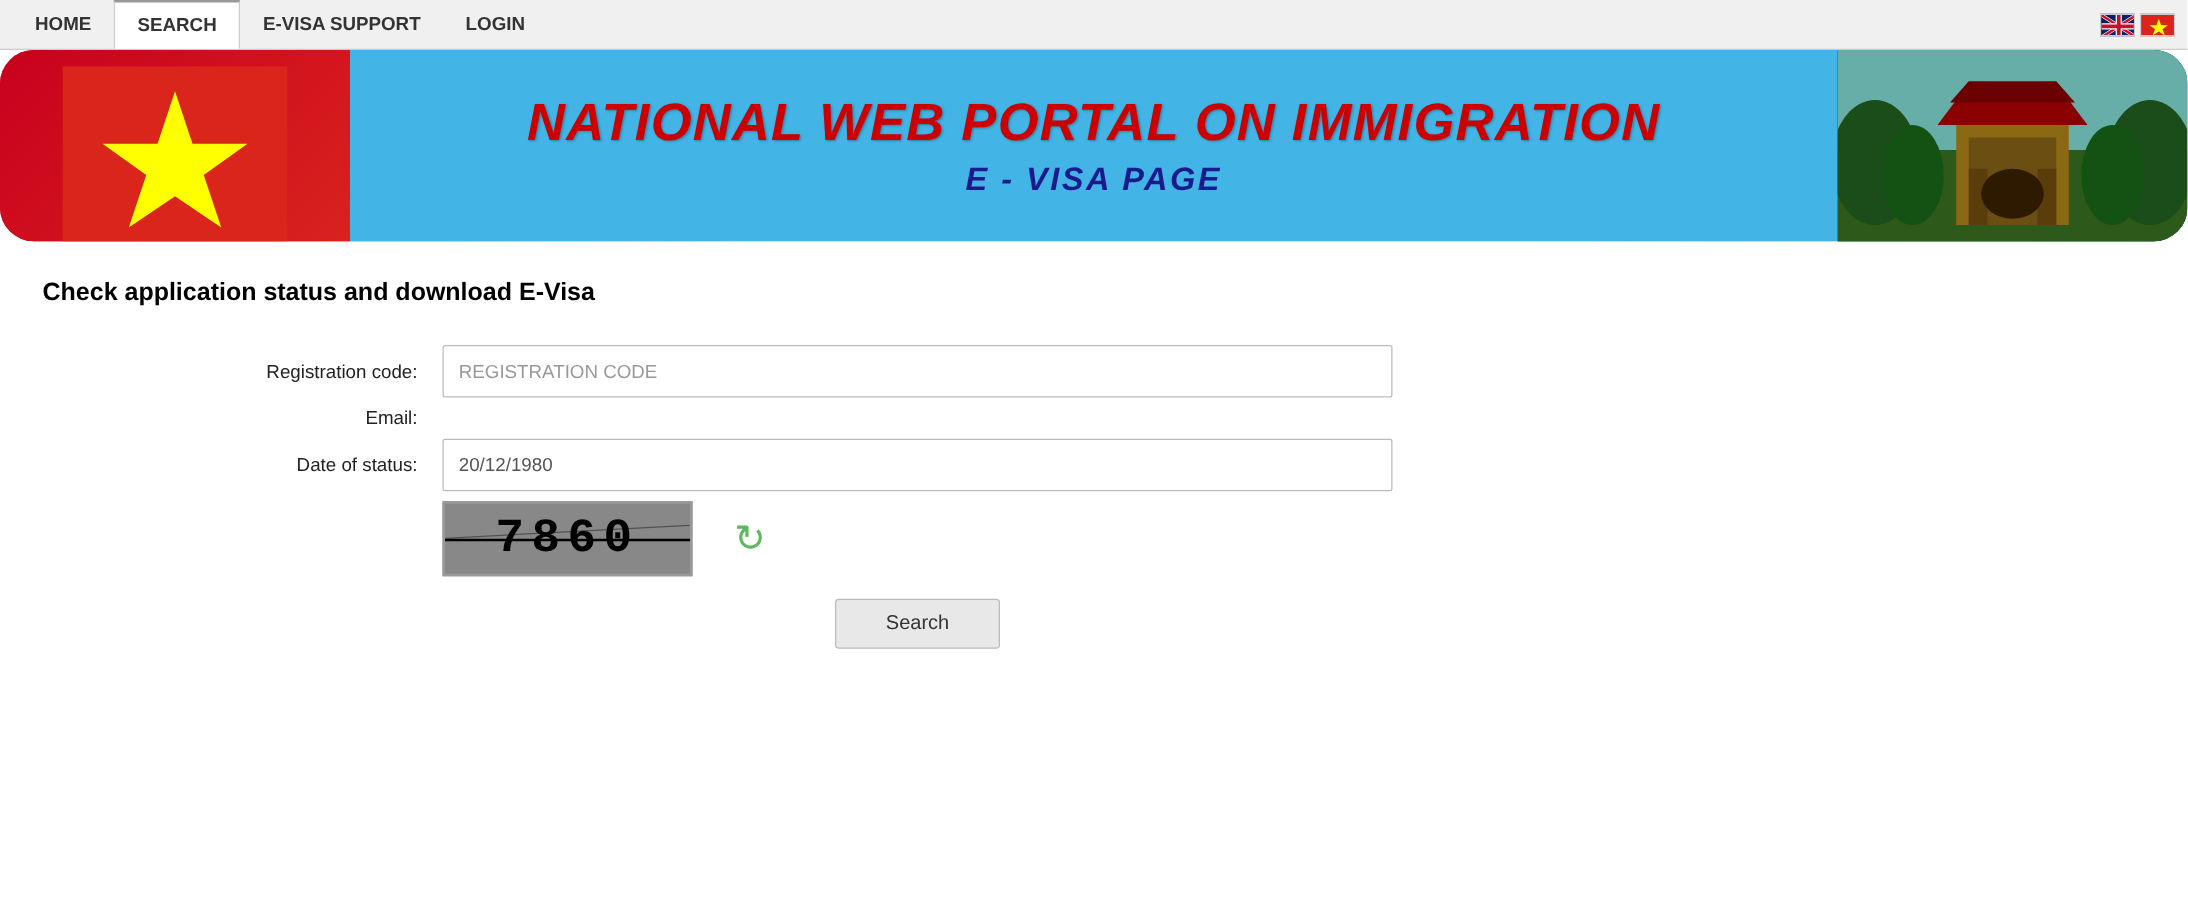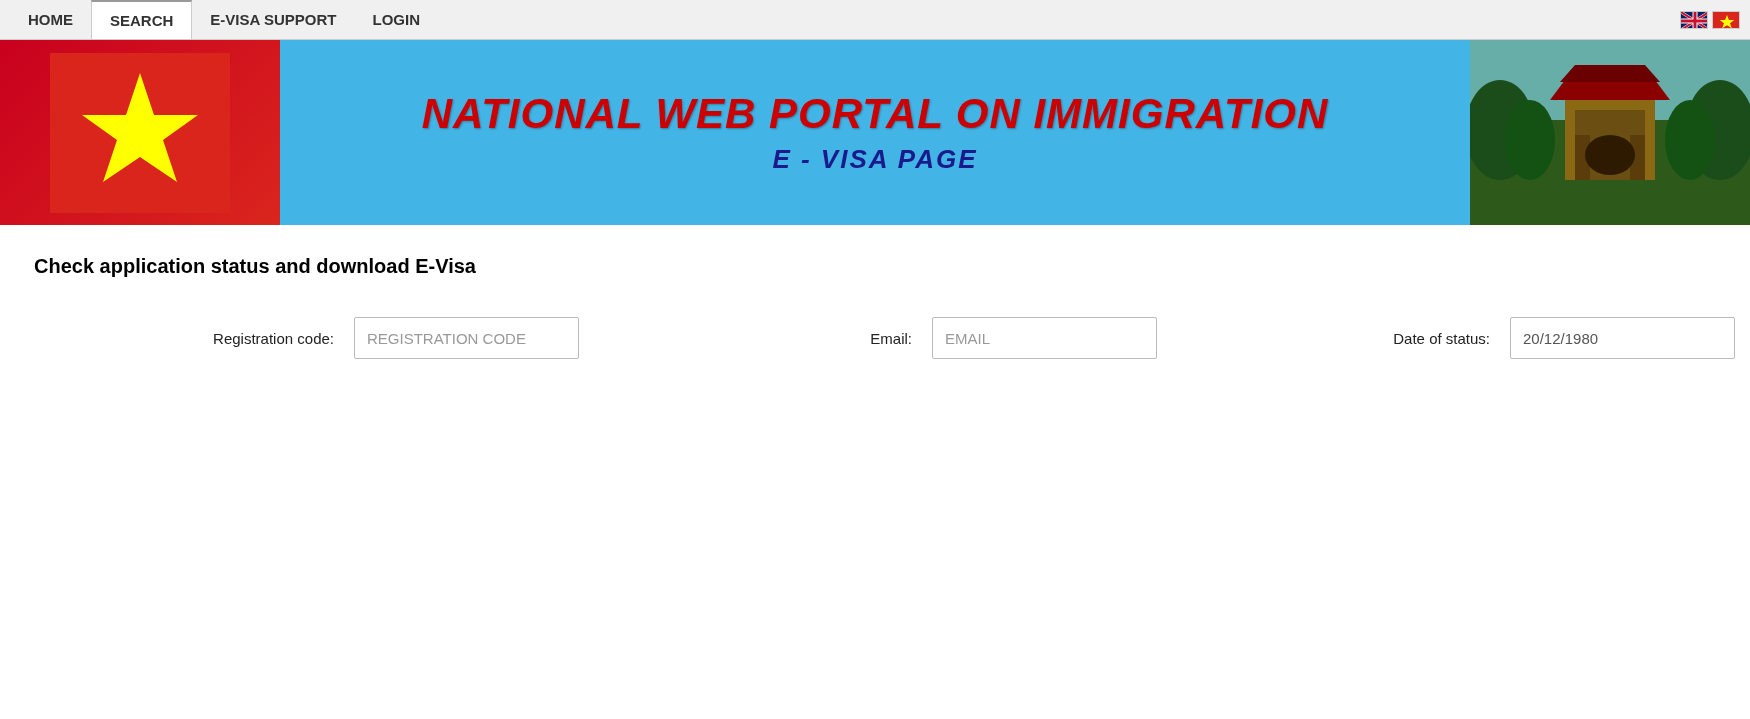--- a/index.html
+++ b/index.html
@@ -53,27 +53,28 @@
       background: #da251d;
       display: inline-block;
       border: 1px solid #ccc;
       position: relative;
       overflow: hidden;
     }
 
     
     .banner {
       width: 100%;
-      height: 185px;
+      height: 153px;
       background: linear-gradient(to right, #c8001e 0%, #e8001e 20%, #42b4e6 35%, #42b4e6 70%, #2a8f3c 85%, #1a6e2e 100%);
       display: flex;
       align-items: center;
       justify-content: center;
       position: relative;
       overflow: hidden;
+      border-radius: 27px;
     }
     .banner-left {
       width: 280px;
       height: 185px;
       background: linear-gradient(135deg, #c8001e, #da251d);
       display: flex;
       align-items: center;
       justify-content: center;
       position: absolute;
       left: 0;
@@ -123,22 +124,22 @@
       padding: 30px 34px;
     }
     .section-title {
       font-size: 20px;
       font-weight: bold;
       color: #000;
       margin-bottom: 30px;
     }
     .form-container {
       display: flex;
-      flex-direction: row;
-      gap: 33px;
+      flex-direction: column;
+      gap: 8px;
       max-width: 1400px;
     }
     .form-row {
       display: flex;
       align-items: center;
     }
     .form-label {
       width: 320px;
       text-align: right;
       padding-right: 20px;
@@ -304,21 +305,20 @@
 
   <div class="form-container">
 
     <div class="form-row">
       <label class="form-label">Registration code:</label>
       <input type="text" class="form-input" placeholder="REGISTRATION CODE" style="">
     </div>
 
     <div class="form-row">
       <label class="form-label">Email:</label>
-      <input type="email" class="form-input" placeholder="Email" style="">
     </div>
 
     <div class="form-row">
       <label class="form-label">Date of status:</label>
       <input type="text" class="form-input" value="20/12/1980" placeholder="20/12/1980" style="">
     </div>
 
     <div class="form-row">
       <div class="form-label"></div>
       <div style="display:flex; align-items:center; gap:12px;">

